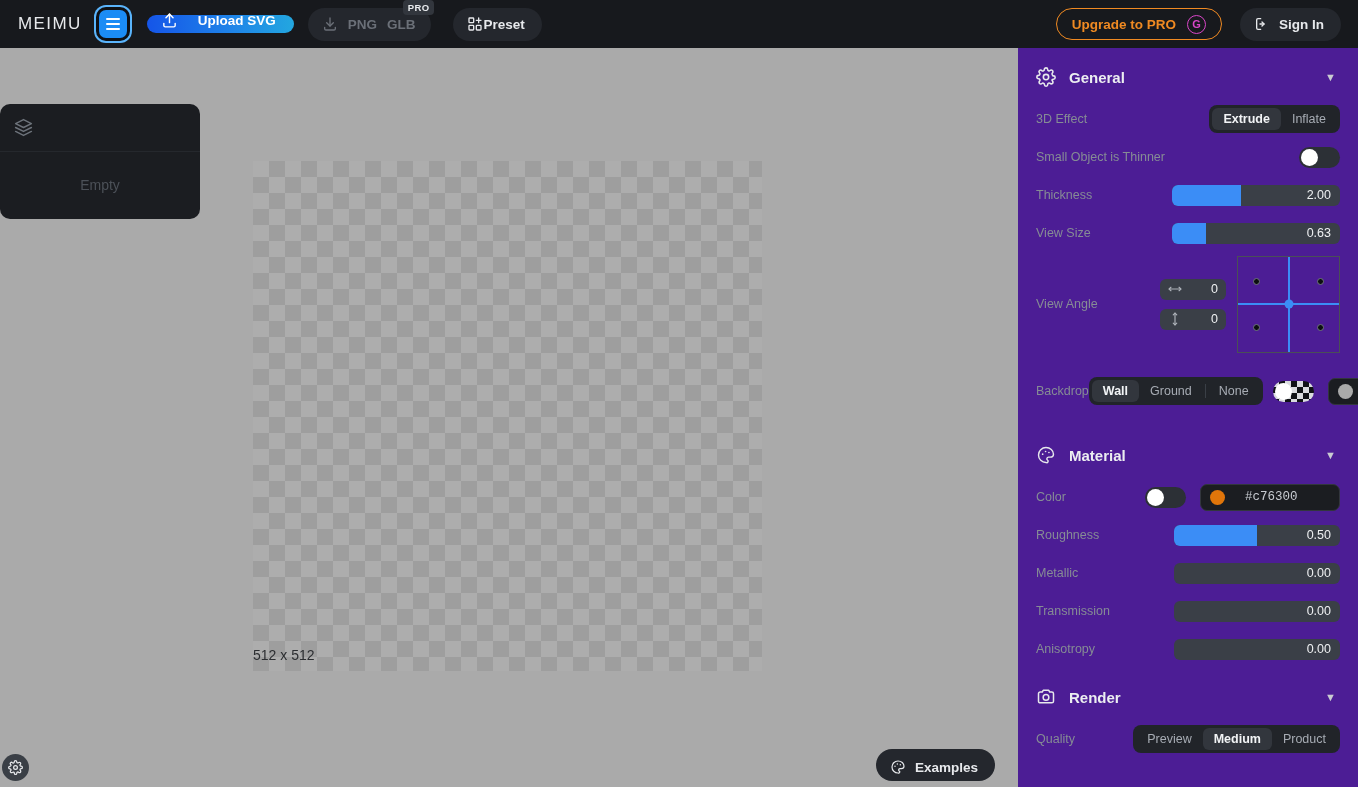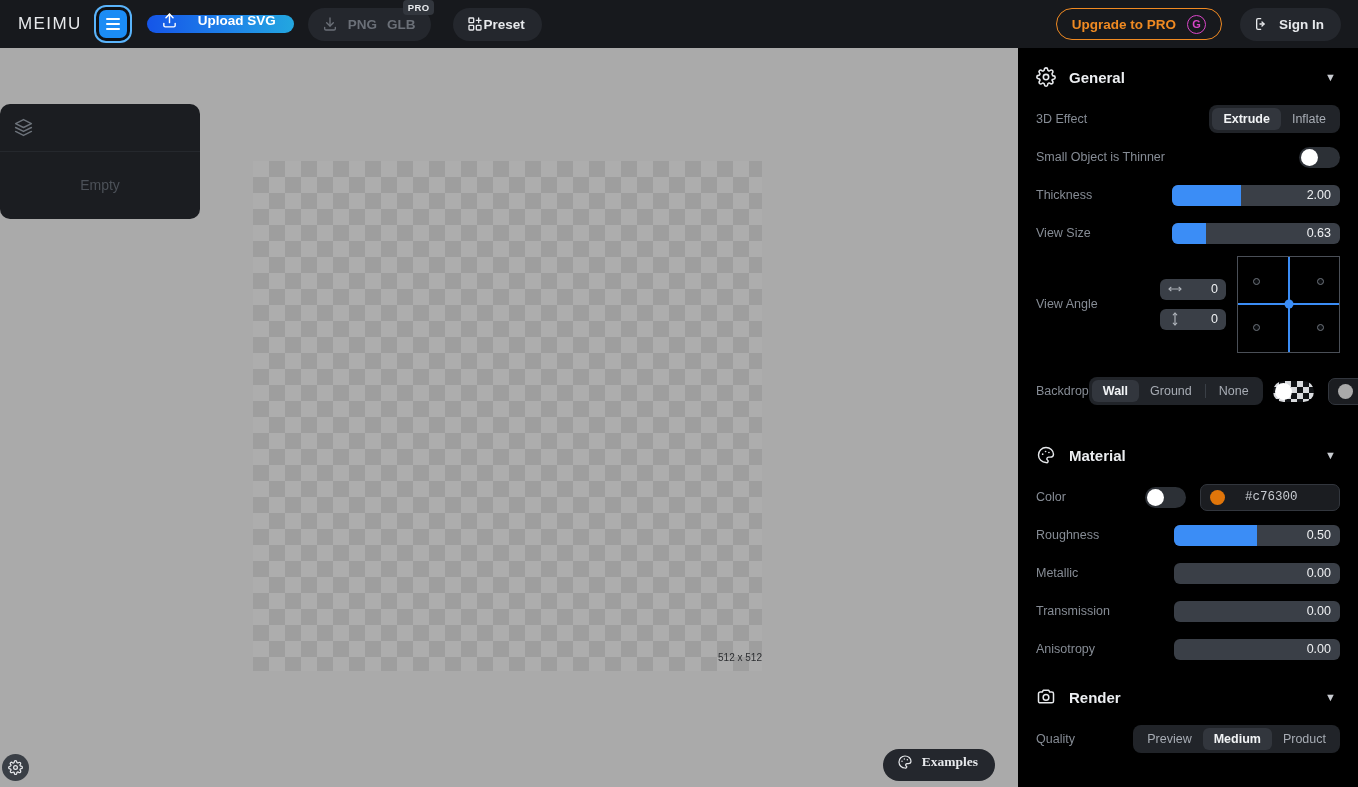--- a/index.html
+++ b/index.html
@@ -96,21 +96,21 @@
     width: 509px; height: 510px;
     background-image:
       linear-gradient(45deg, #9e9e9e 25%, transparent 25%, transparent 75%, #9e9e9e 75%),
       linear-gradient(45deg, #9e9e9e 25%, transparent 25%, transparent 75%, #9e9e9e 75%);
     background-size: 32px 32px;
     background-position: 0 0, 16px 16px;
     background-color: #adadad;
   }
   .artboard-size {
     position: absolute; left: 0; right: 0; bottom: 8px;
-    text-align: right; color: #2c2e31; font-size: 10px;
+    text-align: left; color: #2c2e31; font-size: 14px;
   }
 
   
   .layers-panel {
     position: absolute; left: 0; top: 56px;
     width: 200px; height: 115px;
     background: #1b1d21; border-radius: 10px;
     z-index: 10; overflow: hidden;
   }
   .layers-head {
@@ -126,30 +126,30 @@
     position: absolute; left: 2px; bottom: 6px;
     width: 27px; height: 27px; border-radius: 50%;
     background: #3a3f46;
     display: flex; align-items: center; justify-content: center;
     cursor: pointer; z-index: 12;
   }
 
   .examples-btn {
     position: absolute; right: 23px; bottom: 6px;
     height: 32px; border-radius: 17px; background: #24272d;
-    display: flex; align-items: center; gap: 9px;
-    padding: 0 17px 6px 14px; cursor: pointer; z-index: 12; font-family: Liberation Serif, serif;
+    display: flex; align-items: flex-end; gap: 9px;
+    padding: 0 17px 6px 14px; cursor: pointer; z-index: 12;
   }
   .examples-btn .lbl { color: #e7e9ec; font-size: 13.5px; font-weight: bold; }
 
   
   .panel {
     position: absolute; top: 48px; right: 0;
     width: 340px; height: 739px;
-    background: #000000;
+    background: #4c1d95;
     overflow: hidden;
     padding: 0 18px;
   }
   .sec-head {
     display: flex; align-items: center; gap: 13px;
     height: 46px; margin-top: 6px;
   }
   .sec-title { color: #eceef1; font-size: 15px; font-weight: bold; flex: 1; }
   .chevron { color: #c9ccd1; font-size: 11px; margin-right: 4px; cursor: pointer; }
 

